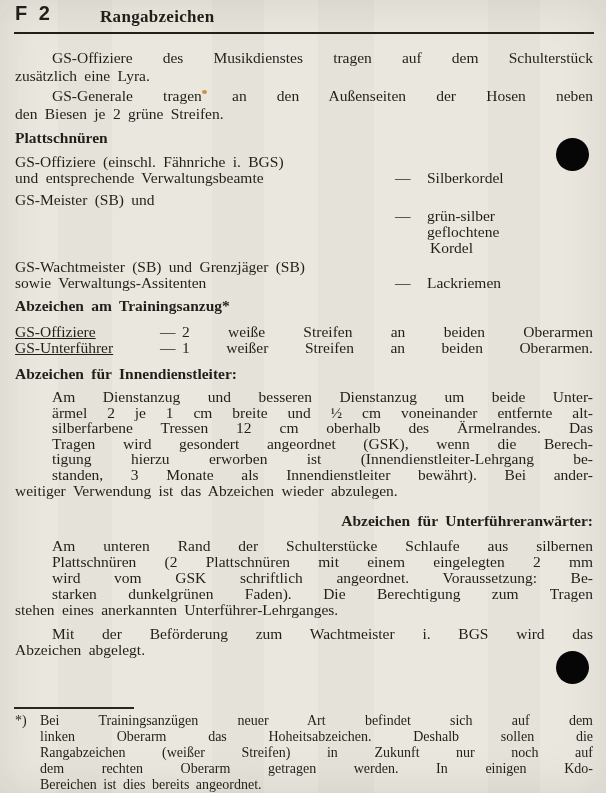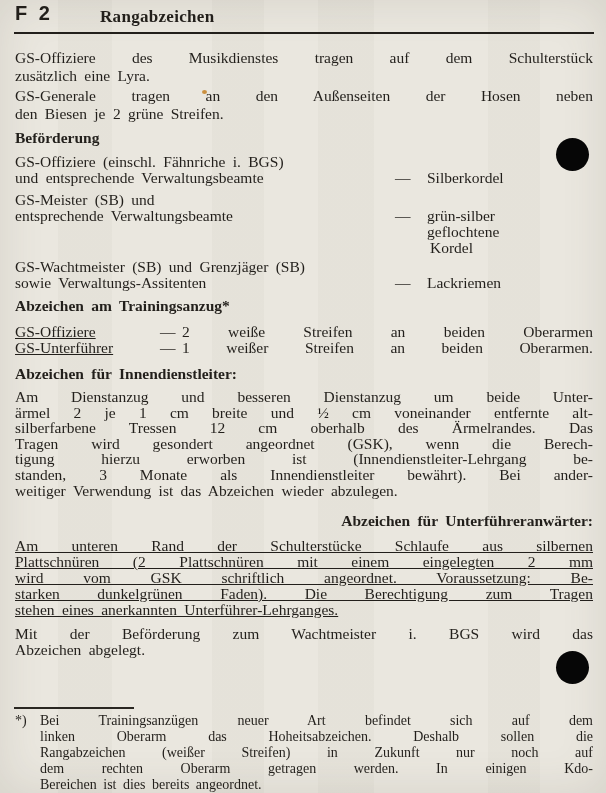--- a/index.html
+++ b/index.html
@@ -15,21 +15,21 @@
         rgba(138,136,116,0) 264px, rgba(138,136,116,0) 318px,
         rgba(138,136,116,.05) 318px, rgba(138,136,116,.05) 374px,
         rgba(138,136,116,0) 374px, rgba(138,136,116,0) 488px,
         rgba(138,136,116,.05) 488px, rgba(138,136,116,.05) 540px,
         rgba(138,136,116,0) 540px);
     box-shadow: inset 0 0 45px rgba(92,86,68,.14);
     font-family:"Liberation Serif","DejaVu Serif",serif;
     color:#221f1b;
   }
   .blk { position:absolute; left:15px; width:578px; font-size:15.5px; word-spacing:3.5px; }
-  .j   { text-align:justify; text-align-last:justify; }
+  .j   { text-align:justify; text-align-last:justify;margin-left:37px; }
   .h   { font-weight:700; }
 
   #pagecode { position:absolute; top:2px; left:15px;
               font-family:"Liberation Sans","DejaVu Sans",sans-serif;
               font-weight:700; font-size:20px; letter-spacing:3px; }
   #title    { position:absolute; top:7px; left:100px; width:336px; text-align:left;
               font-weight:700; font-size:17px; letter-spacing:.3px; }
   #head-rule { position:absolute; top:32px; left:14px; width:580px; height:2px; background:#221f1b; }
 
   #para1 { top:49px;  line-height:17.5px; }
@@ -49,21 +49,21 @@
   #h-training { top:297px; }
   #training-rows { top:324px; line-height:16px; }
   .trow  { display:flex; }
   .tlabel { width:145px; flex:0 0 145px;text-decoration:underline; }
   .tdash  { width:22px;  flex:0 0 22px; }
   .ttext  { flex:1; text-align:justify; text-align-last:justify; }
 
   #h-innen   { top:365px; }
   #para-innen{ top:389px; line-height:15.6px; }
   #h-ufa     { top:512px;text-align:right; }
-  #para-ufa  { top:538px; line-height:16px;text-decoration:underline; }
+  #para-ufa  { top:538px; line-height:16px; }
   #para-bef  { top:626px; line-height:16px; }
 
   #fn-rule  { position:absolute; top:707px; left:14px; width:120px; height:2px; background:#2a2722; }
   #footnote { top:713px; line-height:16px; font-size:14px; word-spacing:3px; }
   #footnote .fline { margin-left:25px; }
   #fn-marker { position:absolute; left:0; top:0; }
 
   .hole { position:absolute; width:33px; height:33px; border-radius:50%; background:#060606; }
   #hole-top    { left:556px; top:138px; }
   #hole-bottom { left:556px; top:651px; }
@@ -83,32 +83,31 @@
   <div class="blk" id="para1">
     <div class="j">GS-Offiziere des Musikdienstes tragen auf dem Schulterstück</div>
     <div>zusätzlich eine Lyra.</div>
   </div>
 
   <div class="blk" id="para2">
     <div class="j">GS-Generale tragen an den Außenseiten der Hosen neben</div>
     <div>den Biesen je 2 grüne Streifen.</div>
   </div>
 
-  <div class="blk h" id="h-kordel">Beförderung</div>
+  <div class="blk h" id="h-kordel">Plattschnüren</div>
 
   <div class="krow" id="kordel-r1">
     <div>GS-Offiziere (einschl. Fähnriche i. BGS)</div>
     <div>und entsprechende Verwaltungsbeamte</div>
     <span class="kdash">—</span>
     <span class="kval">Silberkordel</span>
   </div>
 
   <div class="krow" id="kordel-r2">
     <div>GS-Meister (SB) und</div>
-    <div>entsprechende Verwaltungsbeamte</div>
     <span class="kdash">—</span>
     <span class="kval">
       <span style="display:block">grün-silber</span>
       <span style="display:block">geflochtene</span>
       <span style="display:block;padding-left:3px">Kordel</span>
     </span>
   </div>
 
   <div class="krow" id="kordel-r3">
     <div>GS-Wachtmeister (SB) und Grenzjäger (SB)</div>

